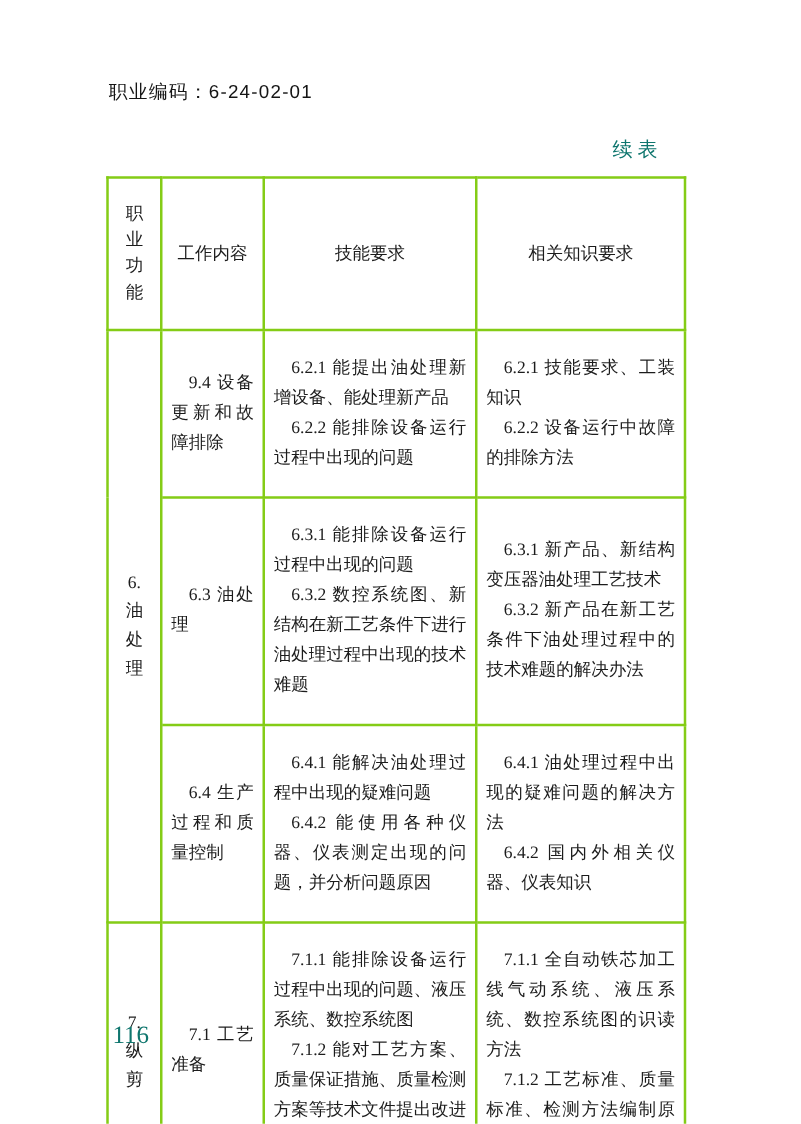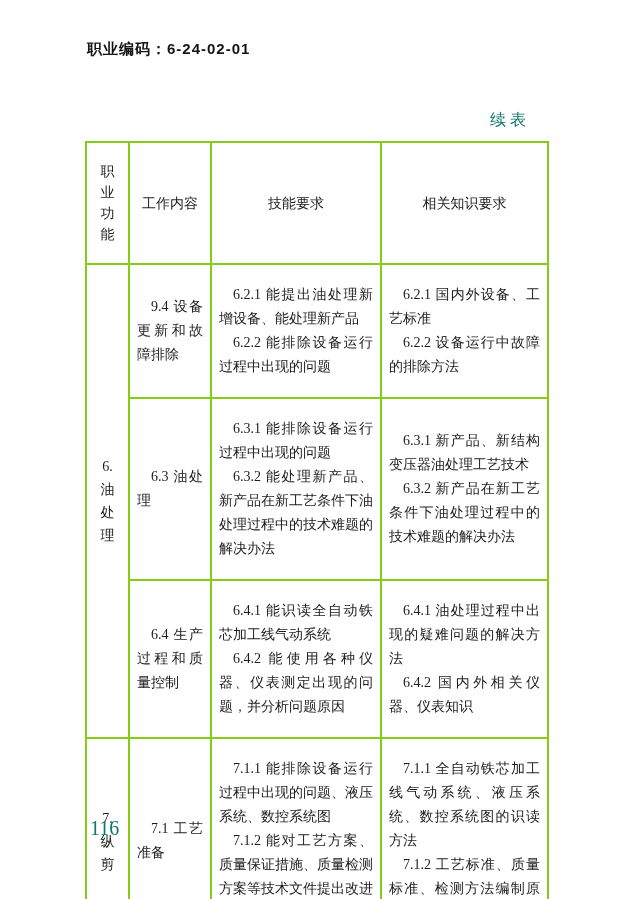--- a/index.html
+++ b/index.html
@@ -6,23 +6,23 @@
   body {
     width: 641px; height: 899px;
     background: #ffffff;
     position: relative;
     font-family: "Liberation Serif", "DejaVu Serif", serif;
     color: #1c1c1c;
     overflow: hidden;
   }
   .code-line {
     position: absolute;
-    left: 87px; top: 40px;
+    left: 87px; top: 64px;
     font-family: "Liberation Sans", "DejaVu Sans", sans-serif;
-    font-weight: bold;
+    font-weight: normal;
     font-size: 15px;
     letter-spacing: 1px;
     color: #151515;
   }
   .continued-label {
     position: absolute;
     left: 490px; top: 110px;
     font-size: 16px;
     letter-spacing: 4px;
     color: #0f766e;
@@ -110,45 +110,45 @@
         <span class="func-line">理</span>
       </td>
       <td class="work-cell">
         <div class="work-text">9.4 设备更新和故障排除</div>
       </td>
       <td>
         <p class="item">6.2.1 能提出油处理新增设备、能处理新产品</p>
         <p class="item">6.2.2 能排除设备运行过程中出现的问题</p>
       </td>
       <td>
-        <p class="item">6.2.1 国内外设备、工艺标准</p>
+        <p class="item">6.2.1 技能要求、工装知识</p>
         <p class="item">6.2.2 设备运行中故障的排除方法</p>
       </td>
     </tr>
 
     <tr class="row-b">
       <td class="work-cell">
         <div class="work-text">6.3 油处理</div>
       </td>
       <td>
         <p class="item">6.3.1 能排除设备运行过程中出现的问题</p>
-        <p class="item">6.3.2 能处理新产品、新产品在新工艺条件下油处理过程中的技术难题的解决办法</p>
+        <p class="item">6.3.2 数控系统图、新结构在新工艺条件下进行油处理过程中出现的技术难题</p>
       </td>
       <td>
         <p class="item">6.3.1 新产品、新结构变压器油处理工艺技术</p>
         <p class="item">6.3.2 新产品在新工艺条件下油处理过程中的技术难题的解决办法</p>
       </td>
     </tr>
 
     <tr class="row-c">
       <td class="work-cell">
         <div class="work-text">6.4 生产过程和质量控制</div>
       </td>
       <td>
-        <p class="item">6.4.1 能识读全自动铁芯加工线气动系统</p>
+        <p class="item">6.4.1 能解决油处理过程中出现的疑难问题</p>
         <p class="item">6.4.2 能使用各种仪器、仪表测定出现的问题，并分析问题原因</p>
       </td>
       <td>
         <p class="item">6.4.1 油处理过程中出现的疑难问题的解决方法</p>
         <p class="item">6.4.2 国内外相关仪器、仪表知识</p>
       </td>
     </tr>
 
     <tr class="row-d">
       <td class="func-cell">

